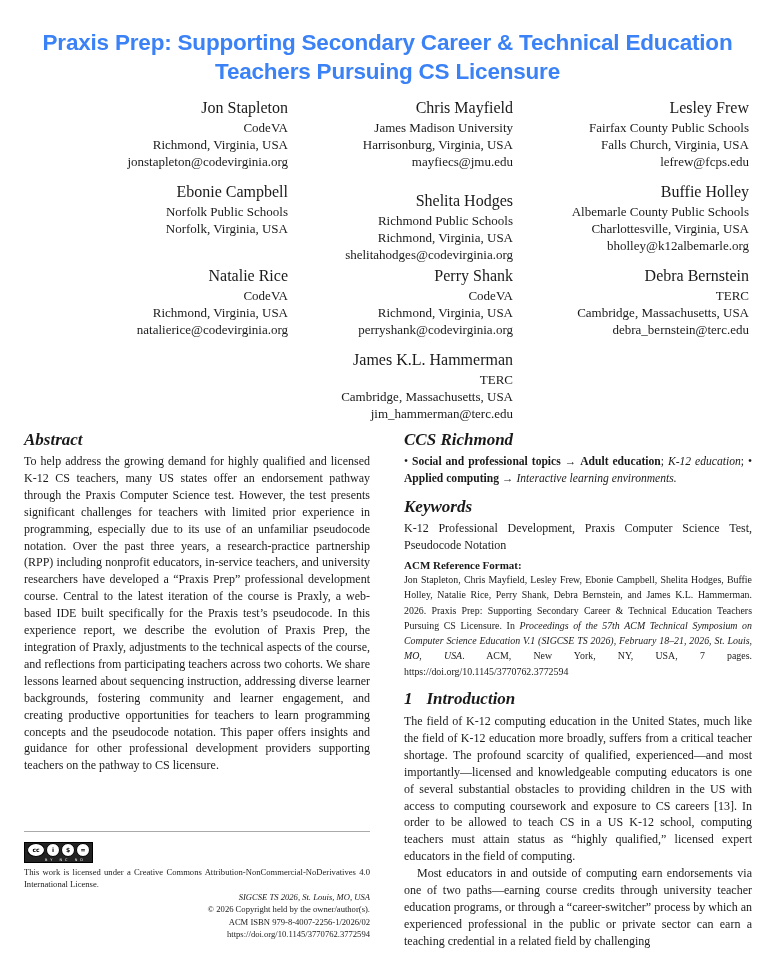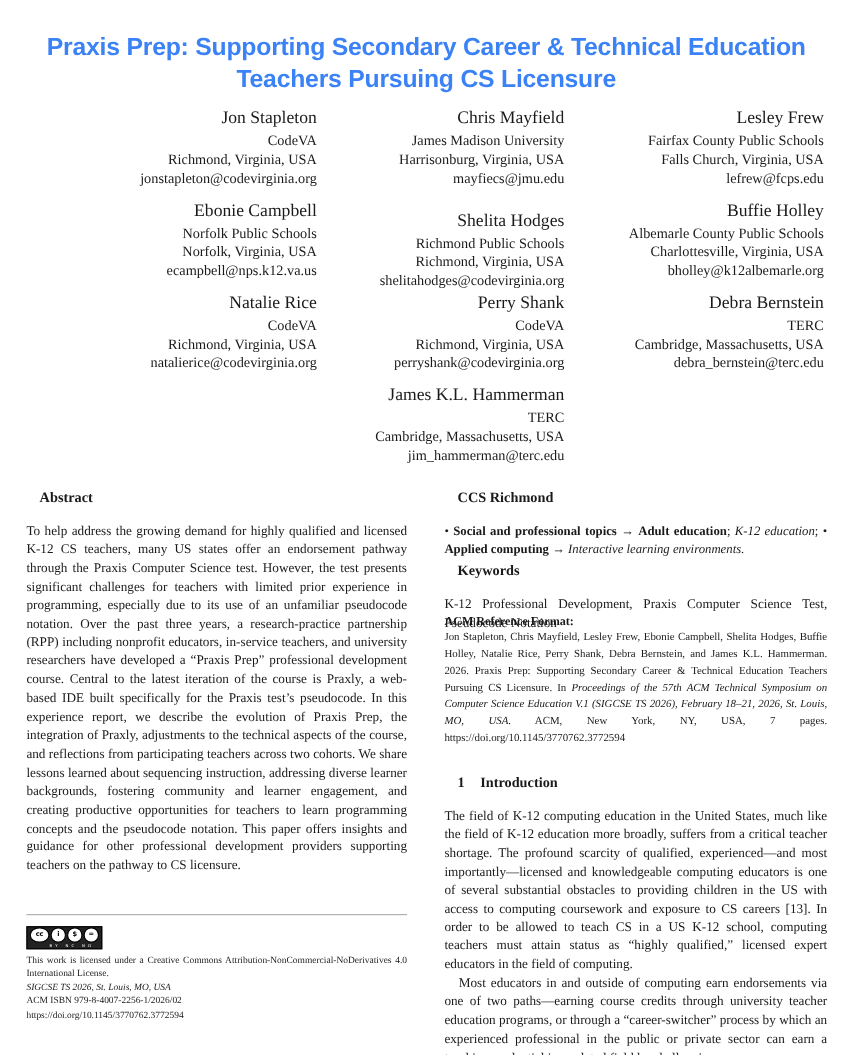--- a/index.html
+++ b/index.html
@@ -14,29 +14,30 @@
     color: #3b82f6;
   }
   .author {
     position: absolute; width: 250px; text-align: right;
     font-size: 13px; line-height: 17px;
   }
   .author .name { font-size: 16px; line-height: 21px; margin-bottom: 1px; }
   .col-left { position: absolute; left: 24px; width: 346px; }
   .col-right { position: absolute; left: 404px; width: 348px; }
   h2 {
-    margin: 12px; font-size: 13px; font-weight: bold; line-height: 20px;
+    margin: 0; font-size: 17px; font-weight: bold; line-height: 20px;
     font-family: "Liberation Serif", serif;
+    font-style: italic;
   }
   .body-text {
     font-size: 12px; line-height: 16.9px; text-align: justify;
     hyphens: auto;
   }
   .small-text { font-size: 9.8px; line-height: 15.5px; text-align: justify; }
-  .footer-text { font-size: 8.6px; line-height: 12.3px; }
+  .footer-text { font-size: 8.6px; line-height: 12.3px; text-align: right; }
   .rule { height: 1px; background: #aaa; }
   .indent { text-indent: 13px; }
   .it { font-style: italic; }
   .bf { font-weight: bold; }
   .ccbadge {
     display: inline-flex; align-items: center; gap: 1px;
     background: #222; border: 1px solid #000; padding: 1px 2px 5px 2px;
     height: 13px; position: relative;
   }
   .ccbadge span {
@@ -75,21 +76,20 @@
   <div class="name">Lesley Frew</div>
   <div>Fairfax County Public Schools</div>
   <div>Falls Church, Virginia, USA</div>
   <div>lefrew@fcps.edu</div>
 </div>
 
 <div class="author" style="left:38px; top:181px;">
   <div class="name">Ebonie Campbell</div>
   <div>Norfolk Public Schools</div>
   <div>Norfolk, Virginia, USA</div>
-  <div>ecampbell@nps.k12.va.us</div>
 </div>
 <div class="author" style="left:263px; top:166px;margin-top:24px;">
   <div class="name">Shelita Hodges</div>
   <div>Richmond Public Schools</div>
   <div>Richmond, Virginia, USA</div>
   <div>shelitahodges@codevirginia.org</div>
 </div>
 <div class="author" style="left:499px; top:181px;">
   <div class="name">Buffie Holley</div>
   <div>Albemarle County Public Schools</div>
@@ -134,20 +134,21 @@
     <div class="ccbadge">
       <span class="cc">cc</span>
         <span>i</span>
         <span>$</span>
         <span>=</span>
       <div class="sub">BY NC ND</div>
     </div>
   </div>
   <div class="footer-text" style="margin-top:3px; text-align:justify;">This work is licensed under a Creative Commons Attribution-NonCommercial-NoDerivatives 4.0 International License.</div>
   <div class="footer-text it" style="margin-top:1px;">SIGCSE TS 2026, St. Louis, MO, USA</div>
+  <div class="footer-text">© 2026 Copyright held by the owner/author(s).</div>
   <div class="footer-text">ACM ISBN 979-8-4007-2256-1/2026/02</div>
   <div class="footer-text">https://doi.org/10.1145/3770762.3772594</div>
 </div>
 
 <div class="col-right" style="top:430px;">
   <h2>CCS Richmond</h2>
   <div class="body-text" style="margin-top:3px; font-size:11.6px; line-height:17px;">
     • <span class="bf">Social and professional topics</span>
     <span>→</span>
     <span class="bf">Adult education</span>; <span class="it">K-12 education</span>; •

